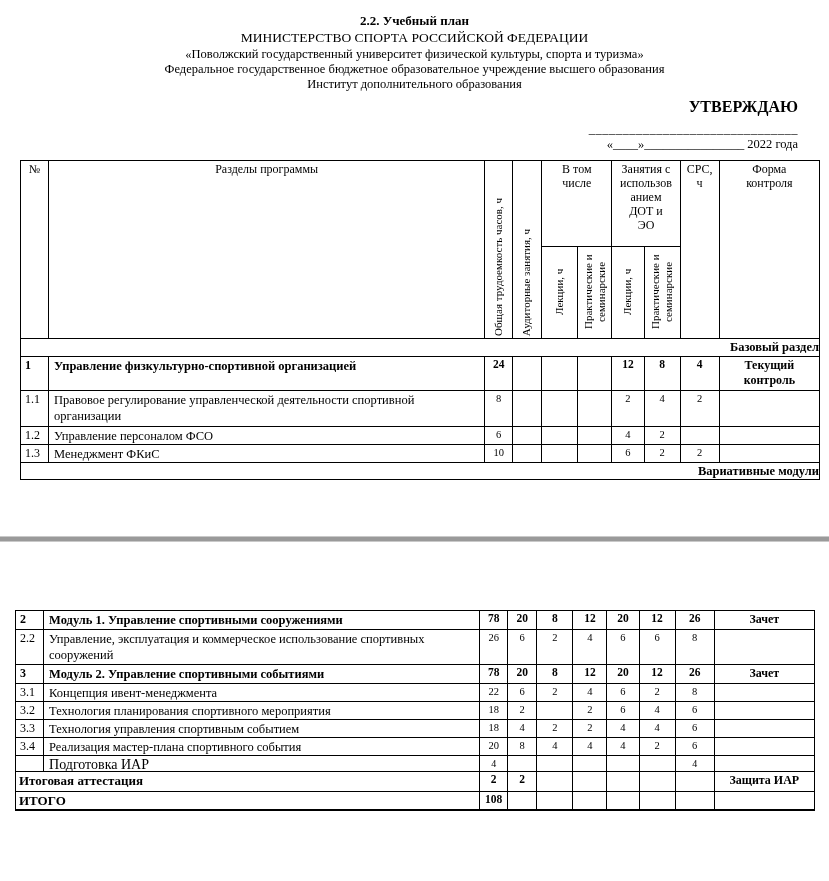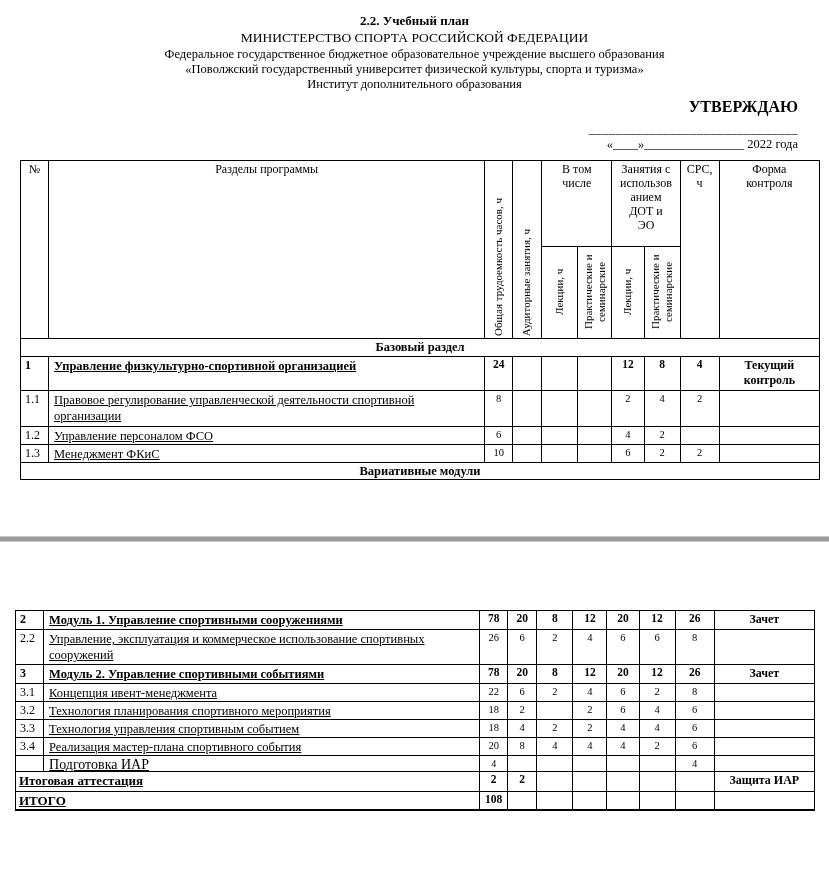--- a/index.html
+++ b/index.html
@@ -33,44 +33,44 @@
   tr.h1 { height:86px; } tr.h2 { height:92px; }
   td.v { position:relative; }
   .vtext { position:absolute; bottom:2px; left:50%;
            transform:translateX(-50%) rotate(180deg);
            writing-mode:vertical-rl; font-size:11px; line-height:13.5px; }
   tr.h2 .vtext { height:88px; }
   .h1 .vtext { max-height:172px; }
 
   
   td.num-cell   { font-size:12px; padding:1px 0 0 4px; }
-  td.title-cell { font-size:12.5px; line-height:16px; padding:1px 0 0 5px;text-decoration:underline; }
+  td.title-cell { font-size:12.5px; line-height:16px; padding:1px 0 0 5px; }
   td.title-cell.merged { font-weight:bold; font-size:13px; padding-left:3px; }
   td.value-cell { font-size:10.5px; line-height:13px; text-align:center; padding-top:1px; }
   td.form-cell  { font-size:12px; line-height:15px; text-align:center; white-space:pre-line; padding-top:1px; }
-  td.section-cell { font-size:12.5px; font-weight:bold; text-align:center; line-height:15px; padding-top:1px; }
+  td.section-cell { font-size:12.5px; font-weight:bold; text-align:right; line-height:15px; padding-top:1px; }
   tr.bold td { font-weight:bold; }
   tr.bold td.value-cell { font-size:11.5px; }
   tr.small td.title-cell { font-size:14px; line-height:13px; padding-top:2px; }
   tr.small td.value-cell { font-size:10px; }
 
   
   .page-divider { position:absolute; left:0; top:536px; width:829px; height:6px;
                   background:#9a9a9a; border-top:1px solid #c9c9c9; border-bottom:1px solid #c9c9c9; }
 </style>
 </head>
 <body>
 
 <div class="page">
 
   <div class="doc-header">
     <div class="dh-title">2.2. Учебный план</div>
     <div class="dh-ministry">МИНИСТЕРСТВО СПОРТА РОССИЙСКОЙ ФЕДЕРАЦИИ</div>
+    <div class="dh-small">«Поволжский государственный университет физической культуры, спорта и туризма»</div>
     <div class="dh-small">Федеральное государственное бюджетное образовательное учреждение высшего образования</div>
-    <div class="dh-small">«Поволжский государственный университет физической культуры, спорта и туризма»</div>
     <div class="dh-small">Институт дополнительного образования</div>
   </div>
 
   <div class="approve">
     <div class="approve-title">УТВЕРЖДАЮ</div>
     <div class="approve-sig">_______________________________</div>
     <div class="approve-date">«____»________________ 2022 года</div>
   </div>
 
   <table class="plan" id="t1">

